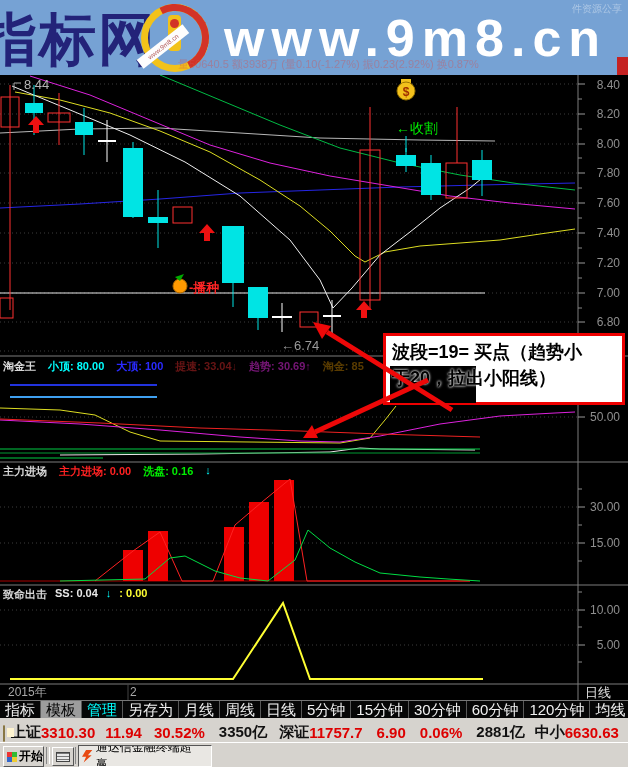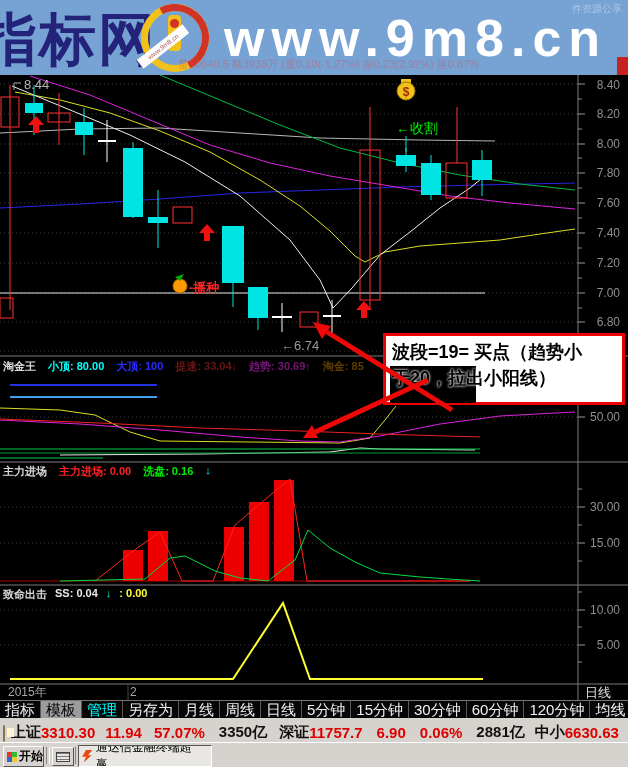--- a/index.html
+++ b/index.html
@@ -282,21 +282,21 @@
   </div>
 
 <div id="statusbar">
   <span id="status-icon">
       <i></i>
     </span>
   <span id="status-items" style="display:flex;align-items:center;">
       <span style="color: rgb(17, 17, 17); margin-left: 6px; font-weight: bold;">上证</span>
       <span style="color: rgb(221, 0, 0); font-weight: bold;">3310.30</span>
       <span style="color: rgb(221, 0, 0); margin-left: 10px; font-weight: bold;">11.94</span>
-      <span style="color: rgb(221, 0, 0); margin-left: 12px; font-weight: bold;">57.07%</span>
+      <span style="color: rgb(221, 0, 0); margin-left: 12px; font-weight: bold;">30.52%</span>
       <span style="color: rgb(17, 17, 17); margin-left: 14px; font-weight: bold;">3350亿</span>
       <span style="color: rgb(17, 17, 17); margin-left: 12px; font-weight: bold;">深证</span>
       <span style="color: rgb(221, 0, 0); font-weight: bold;">11757.7</span>
       <span style="color: rgb(221, 0, 0); margin-left: 14px; font-weight: bold;">6.90</span>
       <span style="color: rgb(221, 0, 0); margin-left: 14px; font-weight: bold;">0.06%</span>
       <span style="color: rgb(17, 17, 17); margin-left: 14px; font-weight: bold;">2881亿</span>
       <span style="color: rgb(17, 17, 17); margin-left: 10px; font-weight: bold;">中小</span>
       <span style="color: rgb(221, 0, 0); font-weight: bold;">6630.63</span>
       <span style="color: #0f766e; margin-left: 12px; font-weight: bold;">61.89</span>
       <span style="color: rgb(221, 0, 0); margin-left: 14px; font-weight: bold;">0.94%</span>

